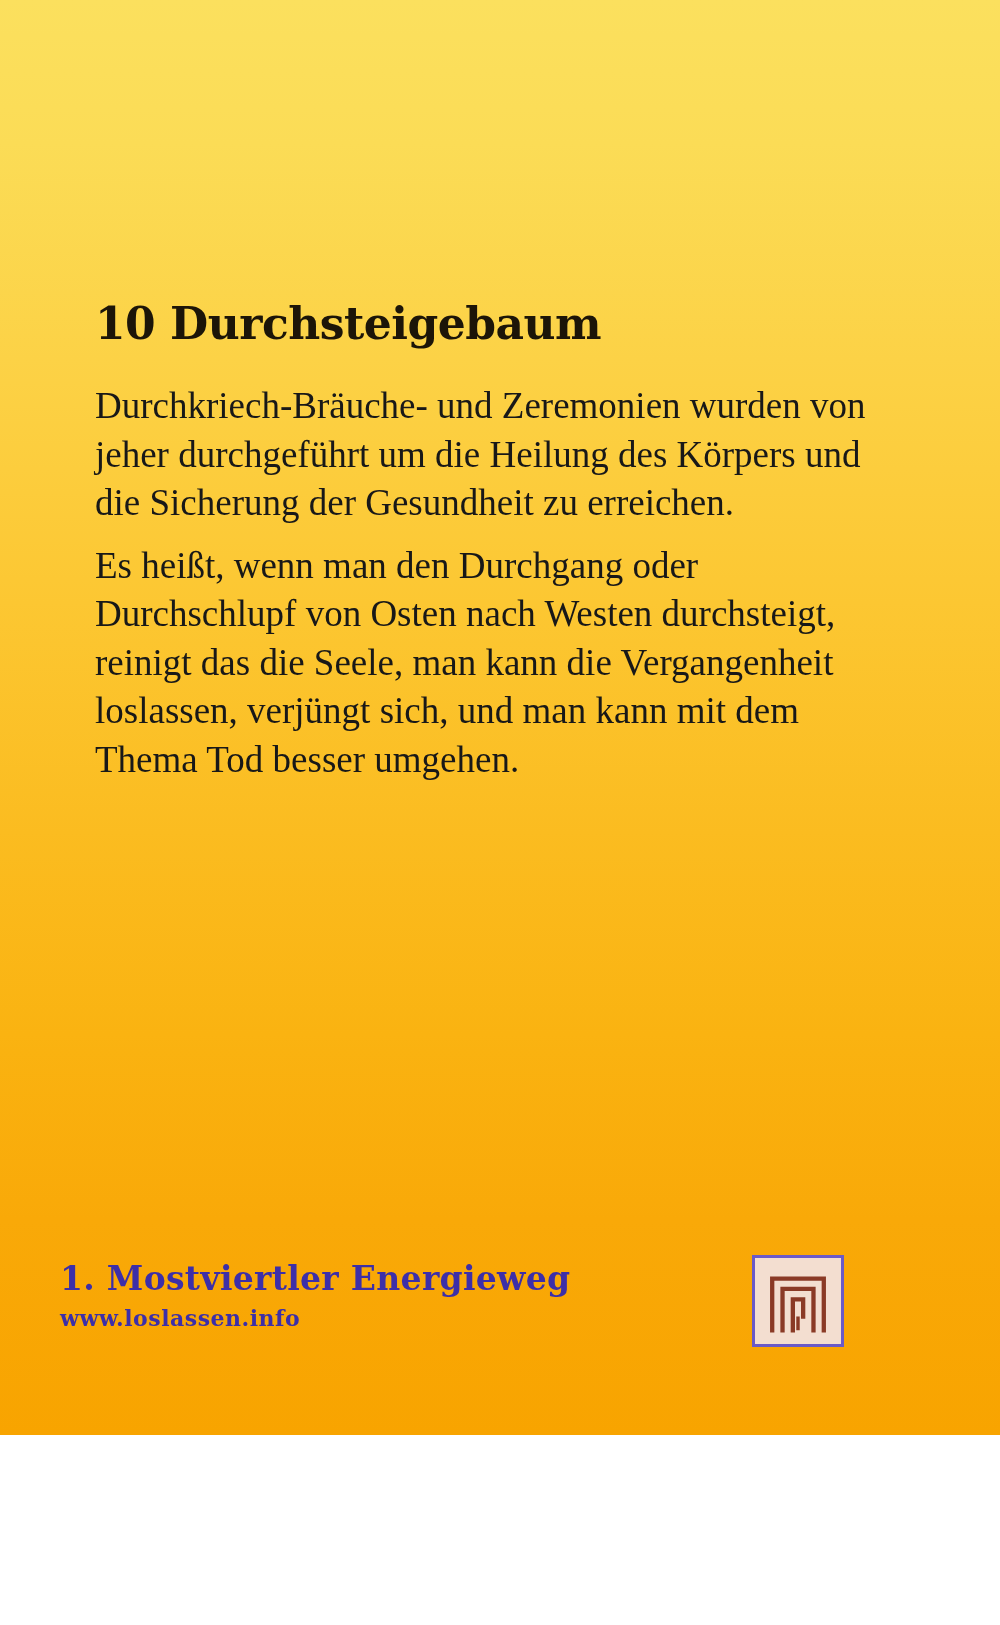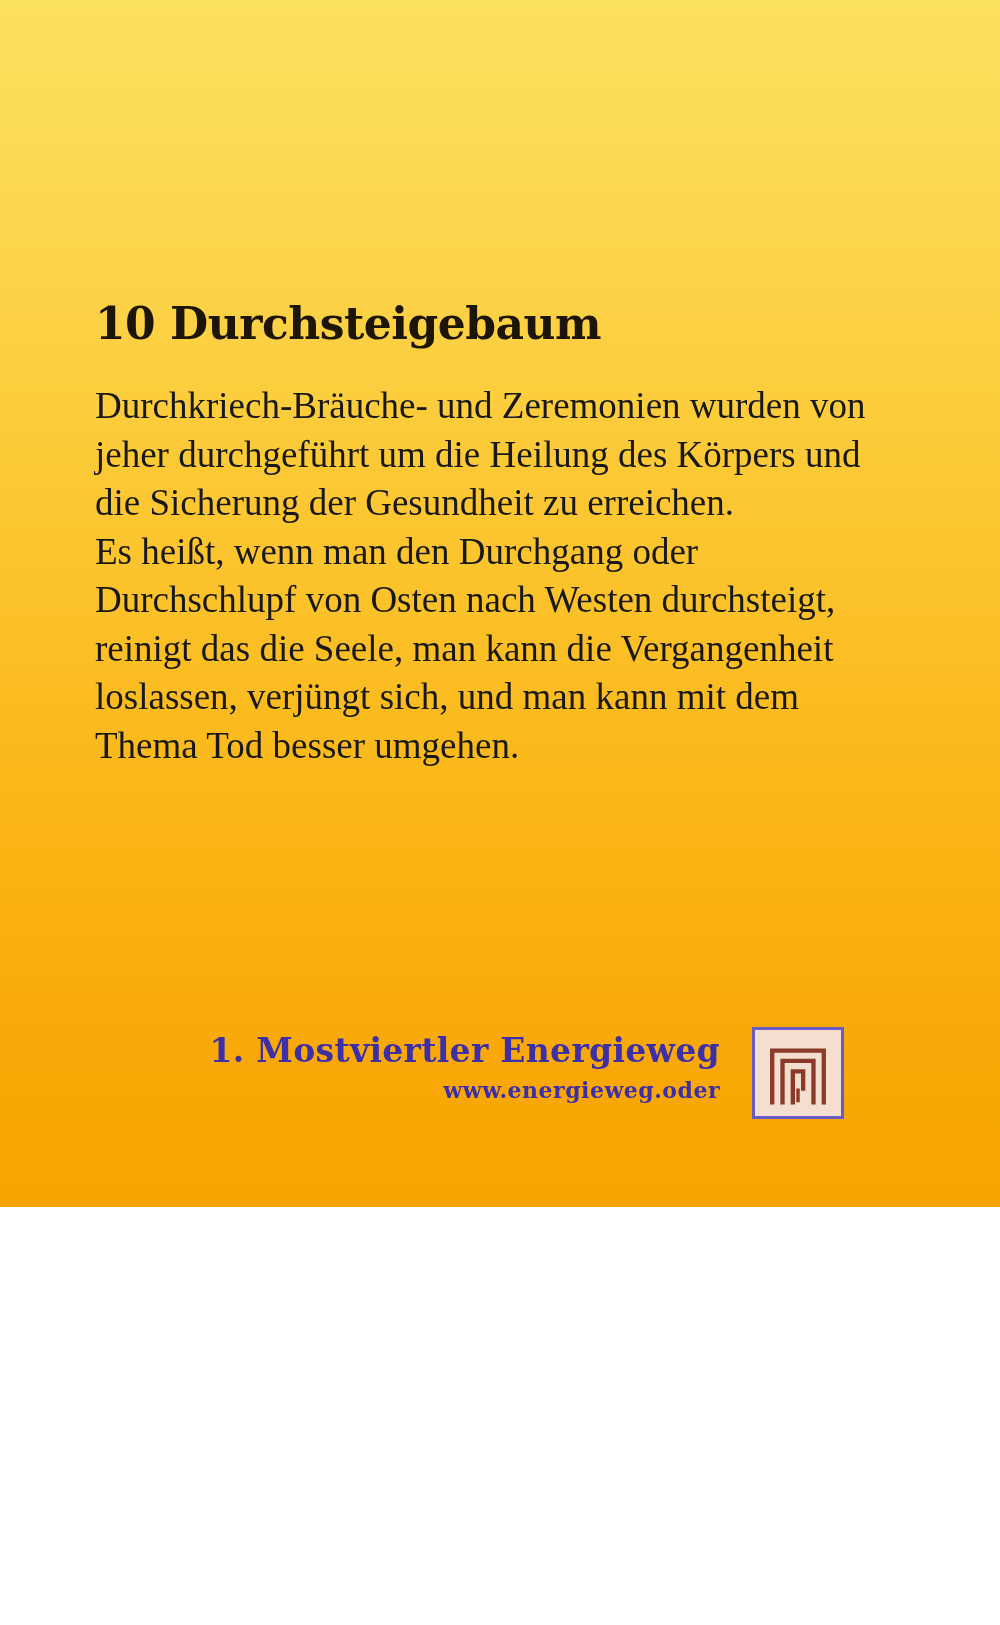--- a/index.html
+++ b/index.html
@@ -8,21 +8,21 @@
   }
   body {
     width: 1000px;
     height: 1625px;
     overflow: hidden;
     font-family: "DejaVu Sans", sans-serif;
   }
   .page {
     position: relative;
     width: 1000px;
-    height: 1207px;
+    height: 1435px;
     box-sizing: border-box;
     background: linear-gradient(180deg,
         #fbe05e 0%,
         #fbdc56 10%,
         #fcd246 25%,
         #fcc732 42%,
         #fbbc20 58%,
         #fab311 72%,
         #f9a908 85%,
         #f8a400 100%);
@@ -48,36 +48,36 @@
 
   .body-text {
     font-family: Liberation Serif, serif;
     font-size: 37px;
     line-height: 1.31;
     color: #181818;
     margin: 0;
     white-space: pre-line;
   }
   .para + .para {
-    margin-top: 0;
+    margin-top: 14px;
   }
 
   .footer {
     position: absolute;
     left: 0;
     bottom: 70px;
     width: 1000px;
     height: 110px;
   }
   .footer-text {
     position: absolute;
     left: 60px;
     top: 6px;
     width: 660px;
-    text-align: right;
+    text-align: left;
   }
   .footer-title {
     font-family: "DejaVu Serif", serif;
     font-weight: bold;
     font-size: 33px;
     color: #3d2fa8;
     letter-spacing: 0.3px;
     line-height: 1.1;
   }
   .footer-url {
@@ -112,21 +112,21 @@
 
   <div class="content">
     <h1 class="title">10 Durchsteigebaum</h1>
     <p class="body-text para">Durchkriech-Bräuche- und Zeremonien wurden von jeher durchgeführt um die Heilung des Körpers und die Sicherung der Gesundheit zu erreichen.</p>
     <p class="body-text para">Es heißt, wenn man den Durchgang oder Durchschlupf von Osten nach Westen durchsteigt, reinigt das die Seele, man kann die Vergangenheit loslassen, verjüngt sich, und man kann mit dem Thema Tod besser umgehen.</p>
   </div>
 
   <div class="footer">
     <div class="footer-text">
       <div class="footer-title">1. Mostviertler Energieweg</div>
-      <div class="footer-url">www.energieweg.oder</div>
+      <div class="footer-url">www.loslassen.info</div>
     </div>
 
     <div class="logo">
       <svg viewBox="0 0 100 100" aria-hidden="true">
         <g fill="none" stroke="#8a3a26" stroke-width="5" stroke-linecap="square">
           <path d="M20 84 L20 24 L80 24 L80 84"></path>
           <path d="M32 84 L32 36 L68 36 L68 84"></path>
           <path d="M44 84 L44 48 L56 48 L56 68"></path>
         </g>
         <g fill="none" stroke="#8a3a26" stroke-width="4">

